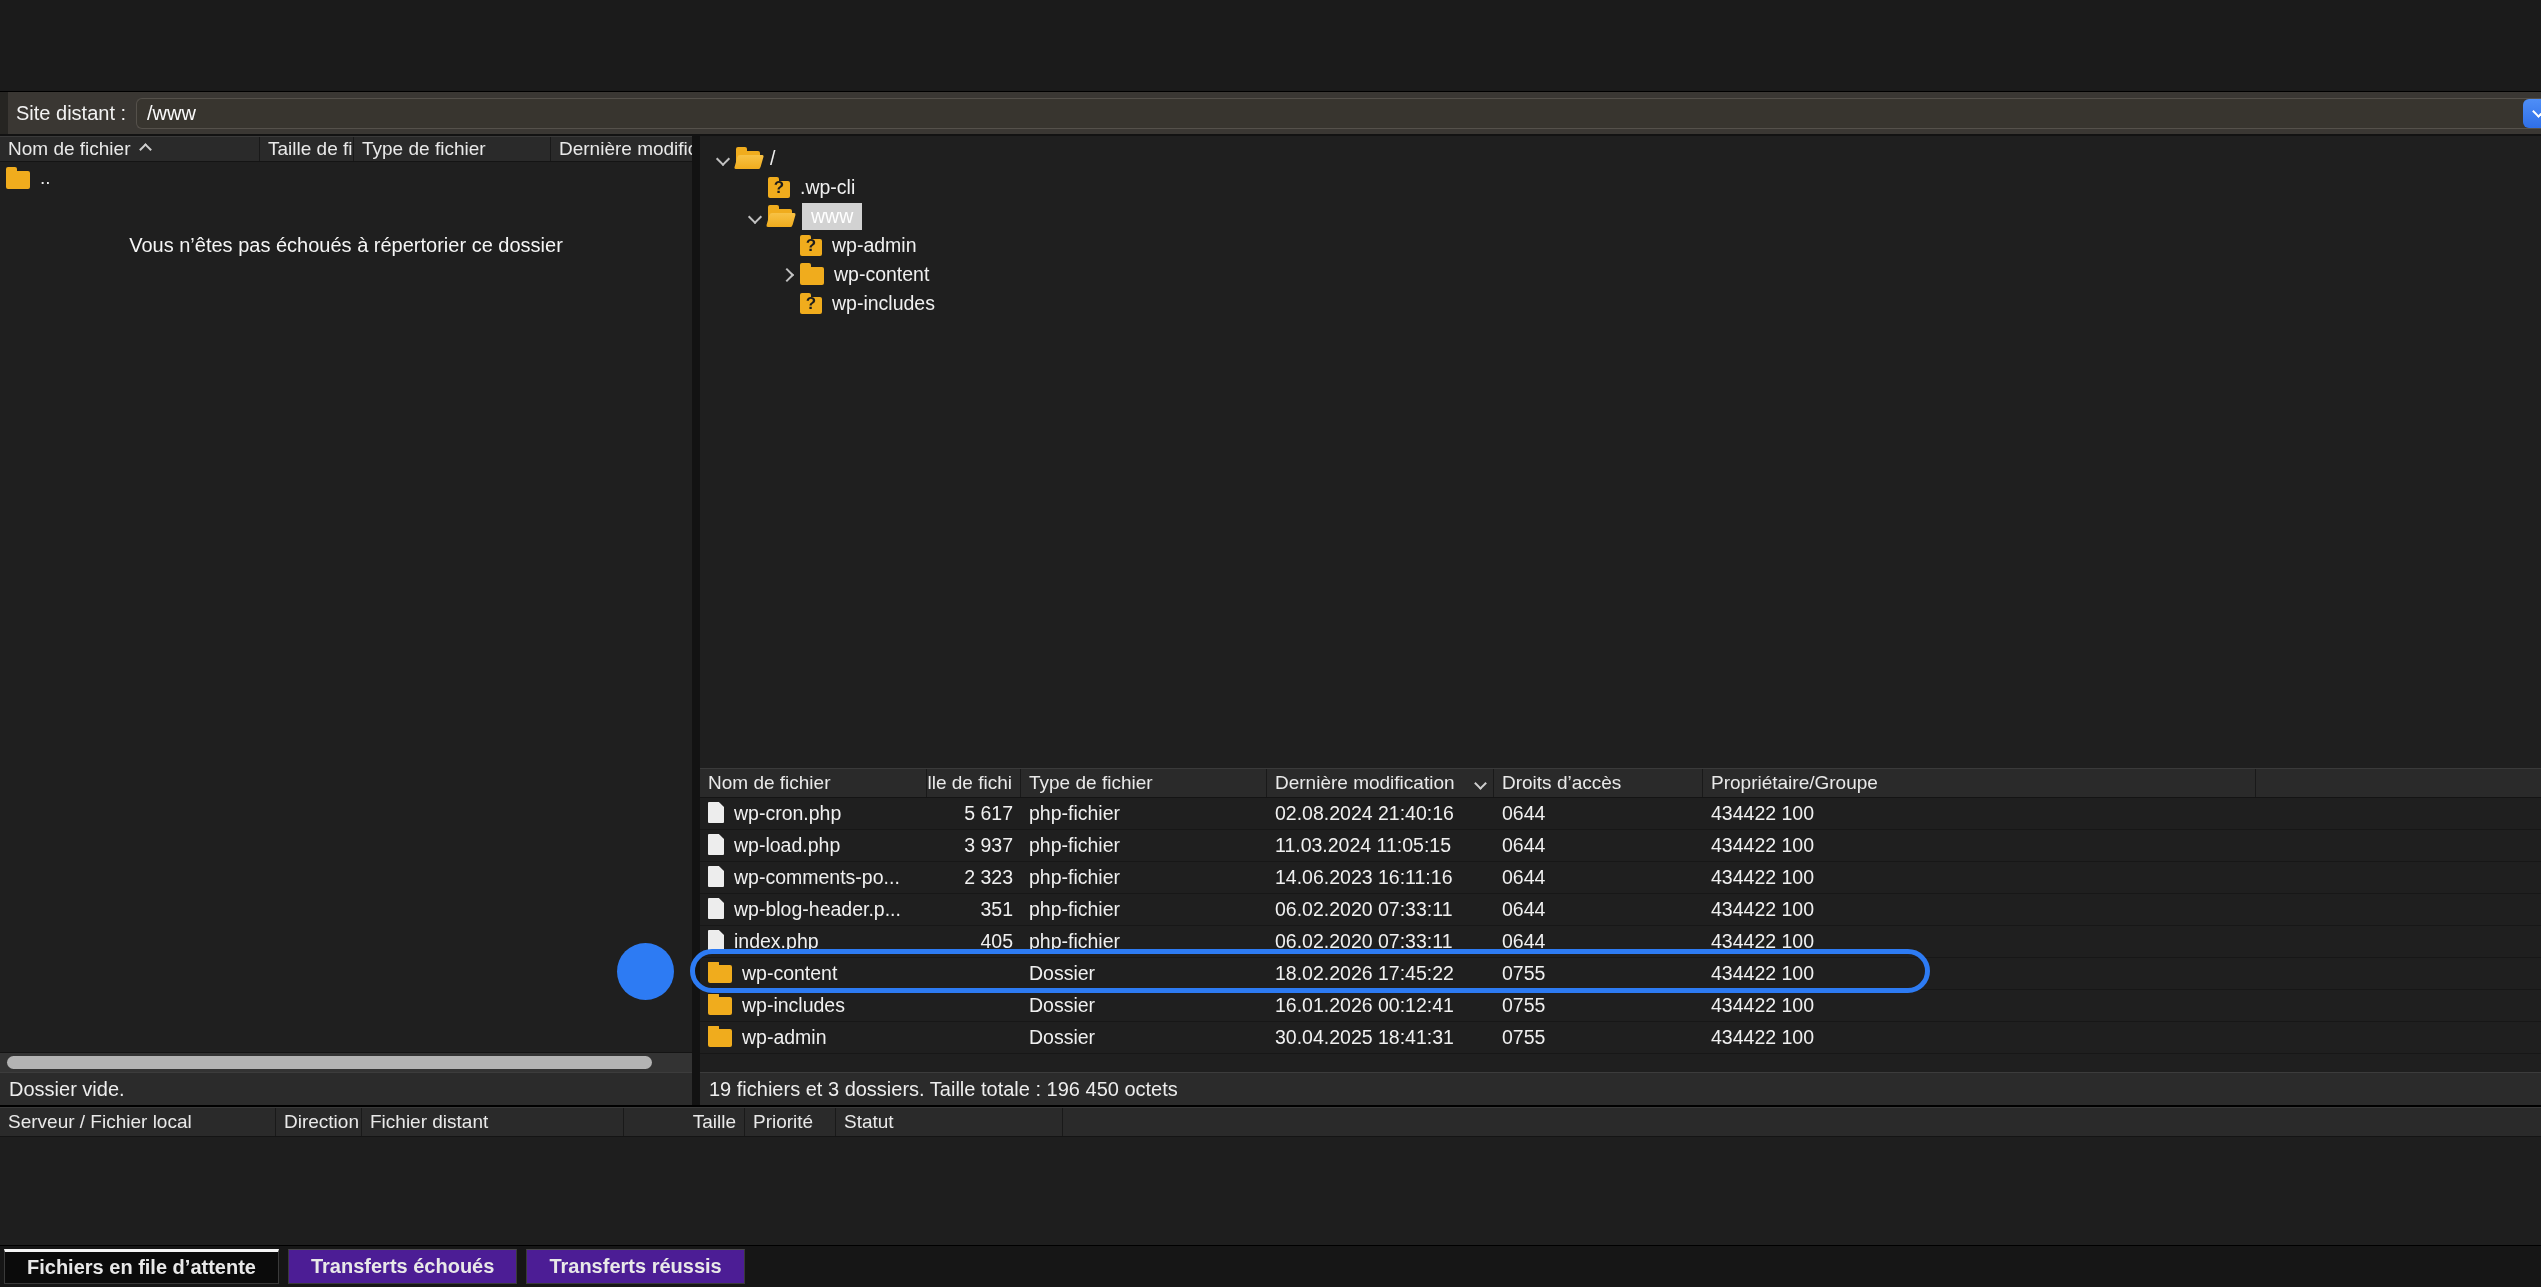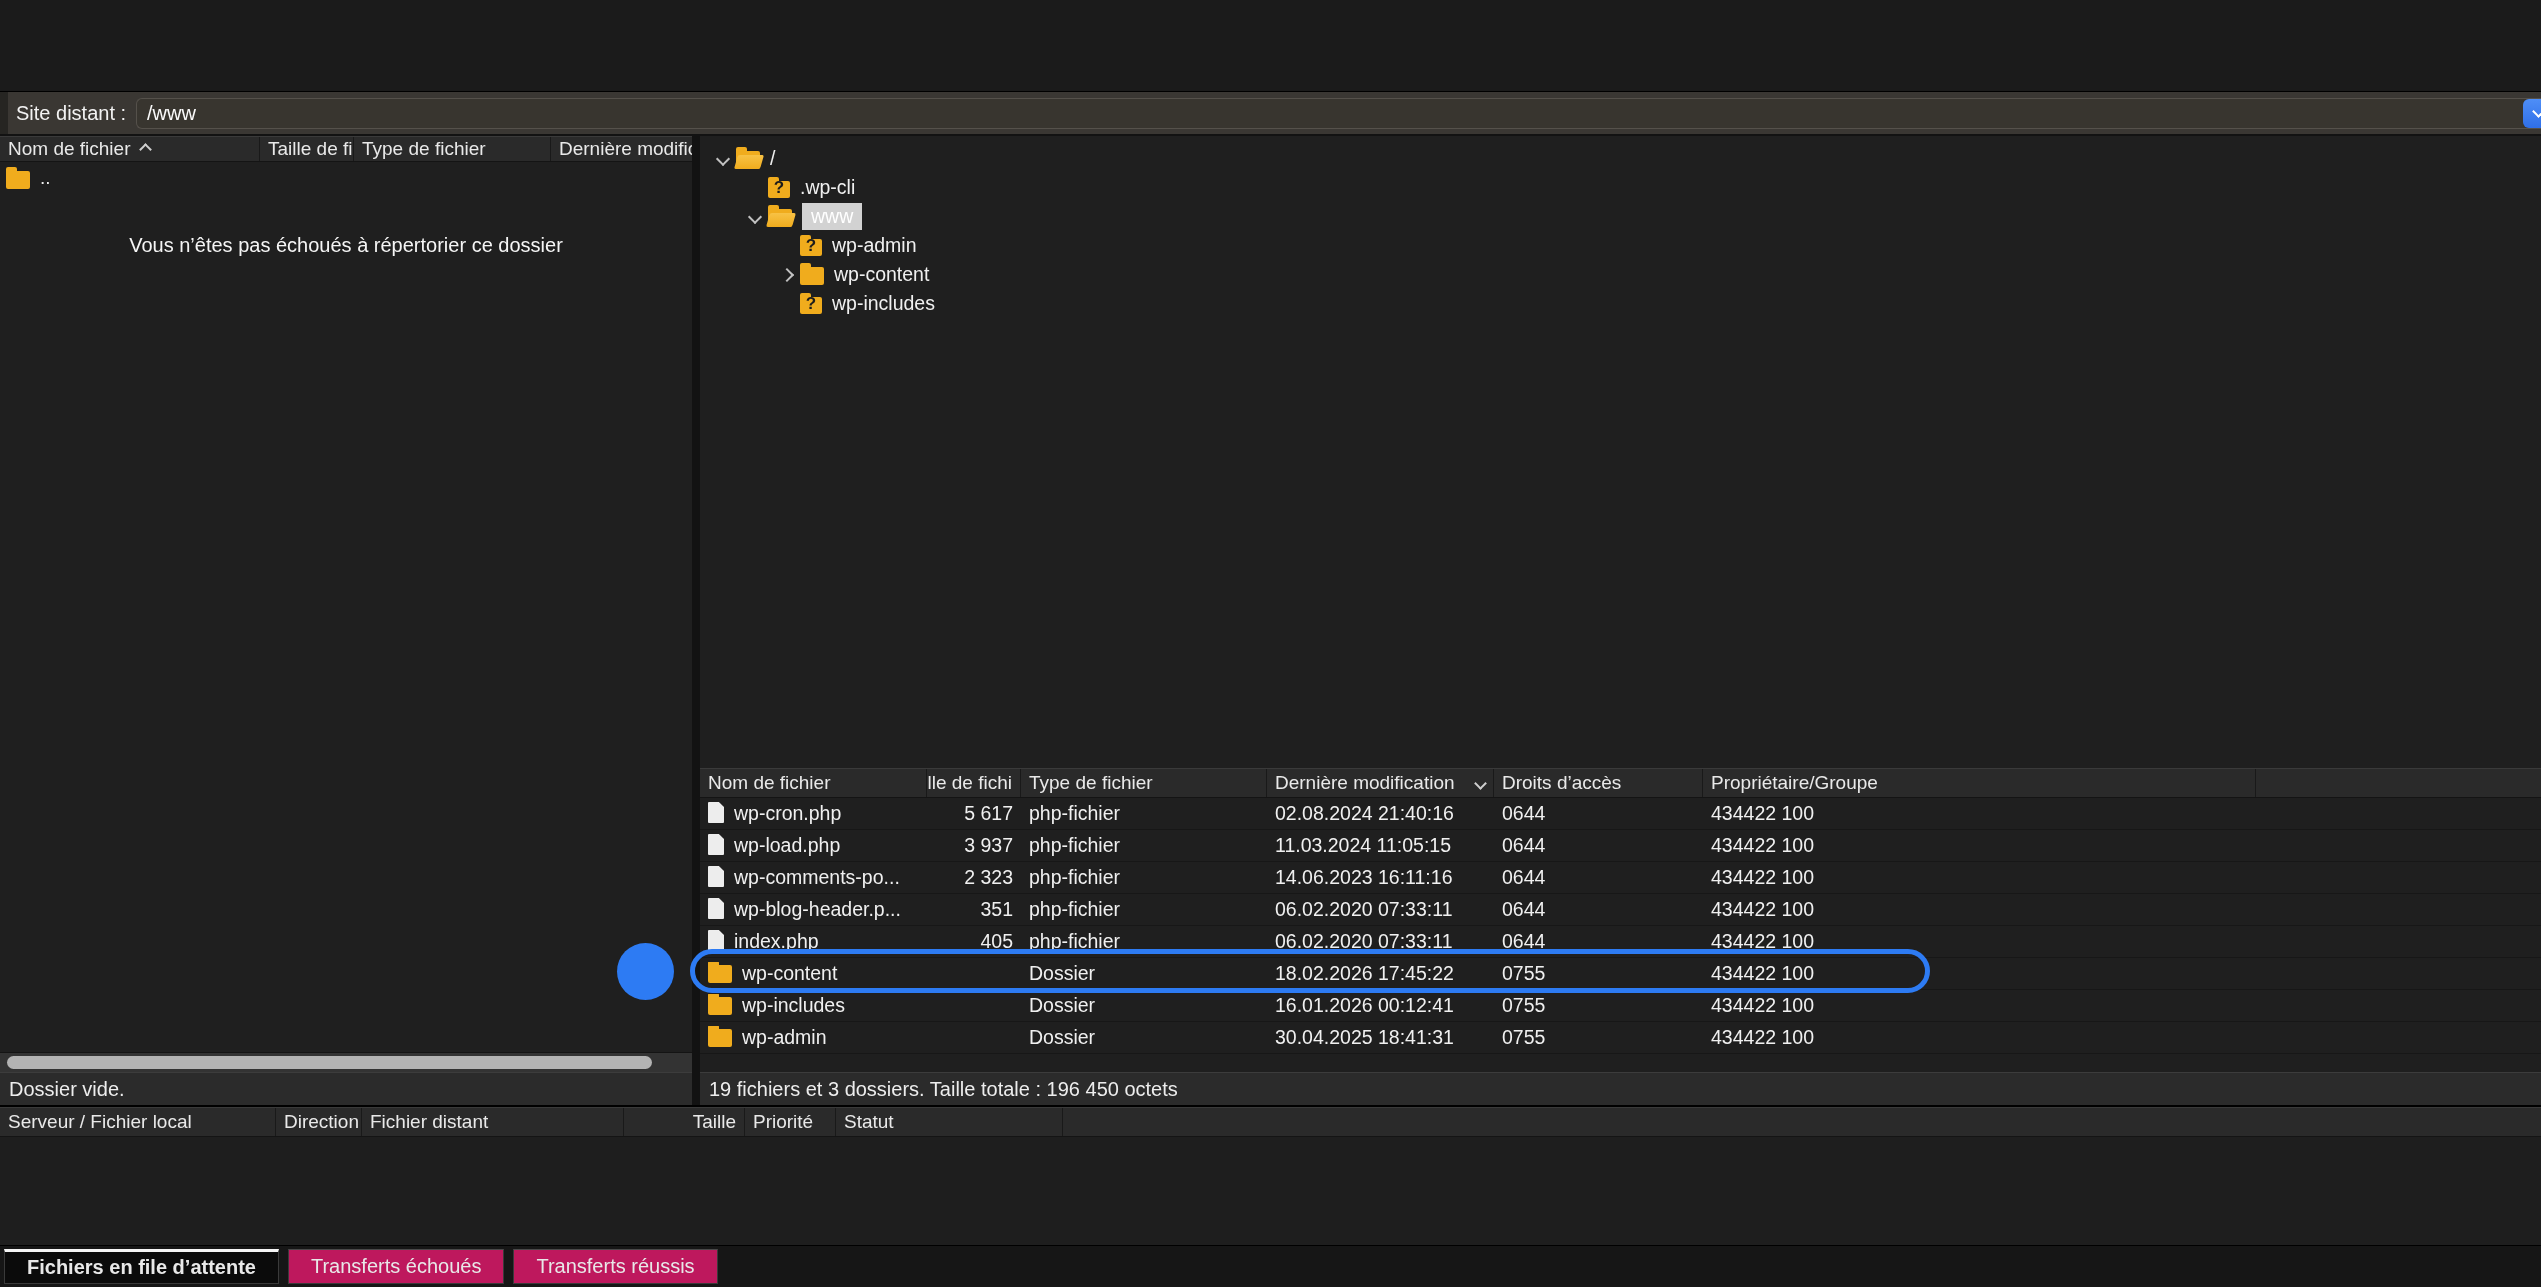--- a/index.html
+++ b/index.html
@@ -104,21 +104,21 @@
   .q-dir{width:86px;flex:none;}
   .q-remote{width:262px;flex:none;}
   .q-size{width:121px;flex:none;justify-content:flex-end;}
   .q-prio{width:91px;flex:none;}
   .q-status{width:227px;flex:none;}
   .q-fill{flex:1;border-right:none;}
   .qlist{flex:1;background:#1e1e1e;}
   .tabsbar{height:42px;background:#161616;border-top:1px solid #000;display:flex;align-items:stretch;gap:9px;padding:3px 4px 3px 4px;}
   .tab{
     display:flex;align-items:center;padding:0 22px;font-size:20px;color:#e8e8e8;
-    background:#be185d;border:1px solid #3a3a3a;border-top-color:#4a4a4a;
+    background:#4c1d95;border:1px solid #3a3a3a;border-top-color:#4a4a4a;font-weight:bold;
   }
   .tab.active{background:#0b0b0b;border-top:3px solid #f5f5f5;font-weight:bold;}
   
   .annot-ring{
     position:absolute;left:690px;top:949px;width:1240px;height:44px;
     border:5px solid var(--annotation-blue);border-radius:22px;pointer-events:none;
   }
   .annot-dot{
     position:absolute;left:617px;top:943px;width:57px;height:57px;border-radius:50%;
     background:var(--annotation-blue);pointer-events:none;

